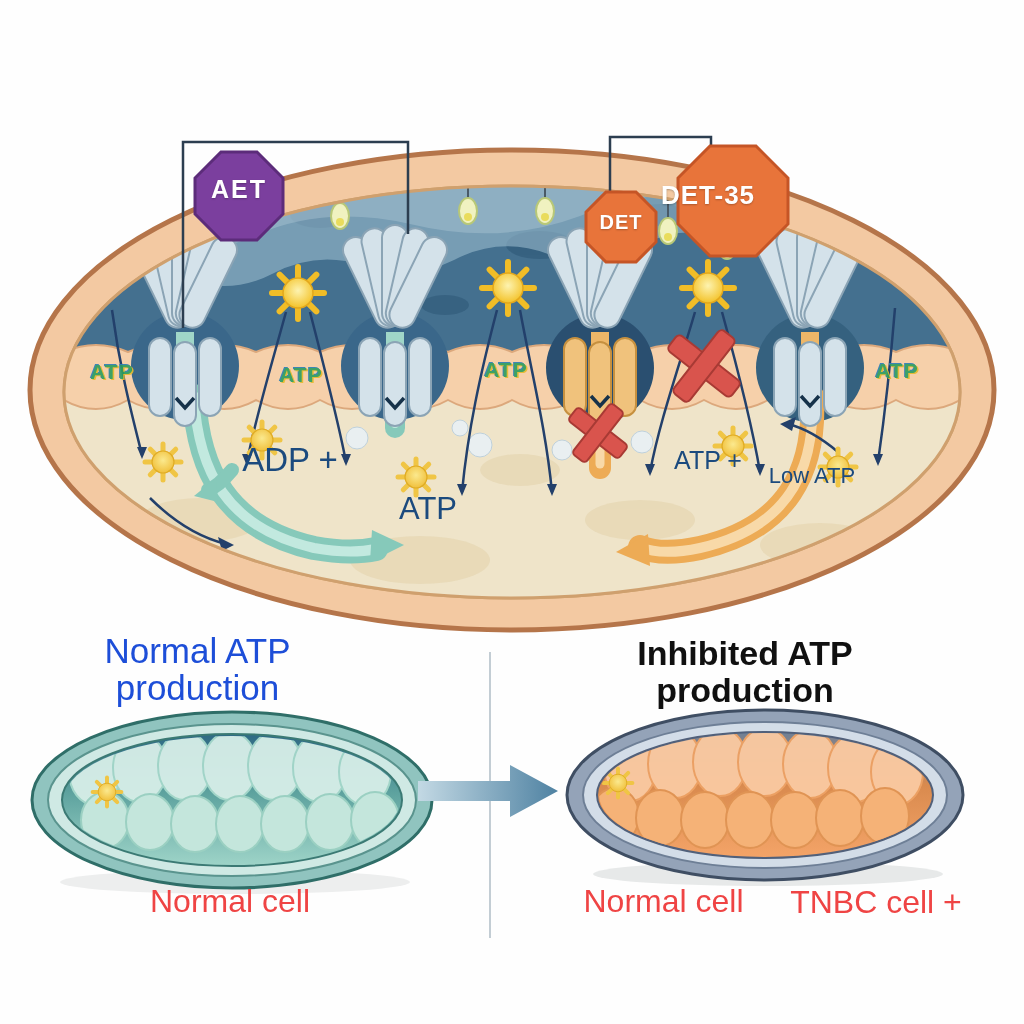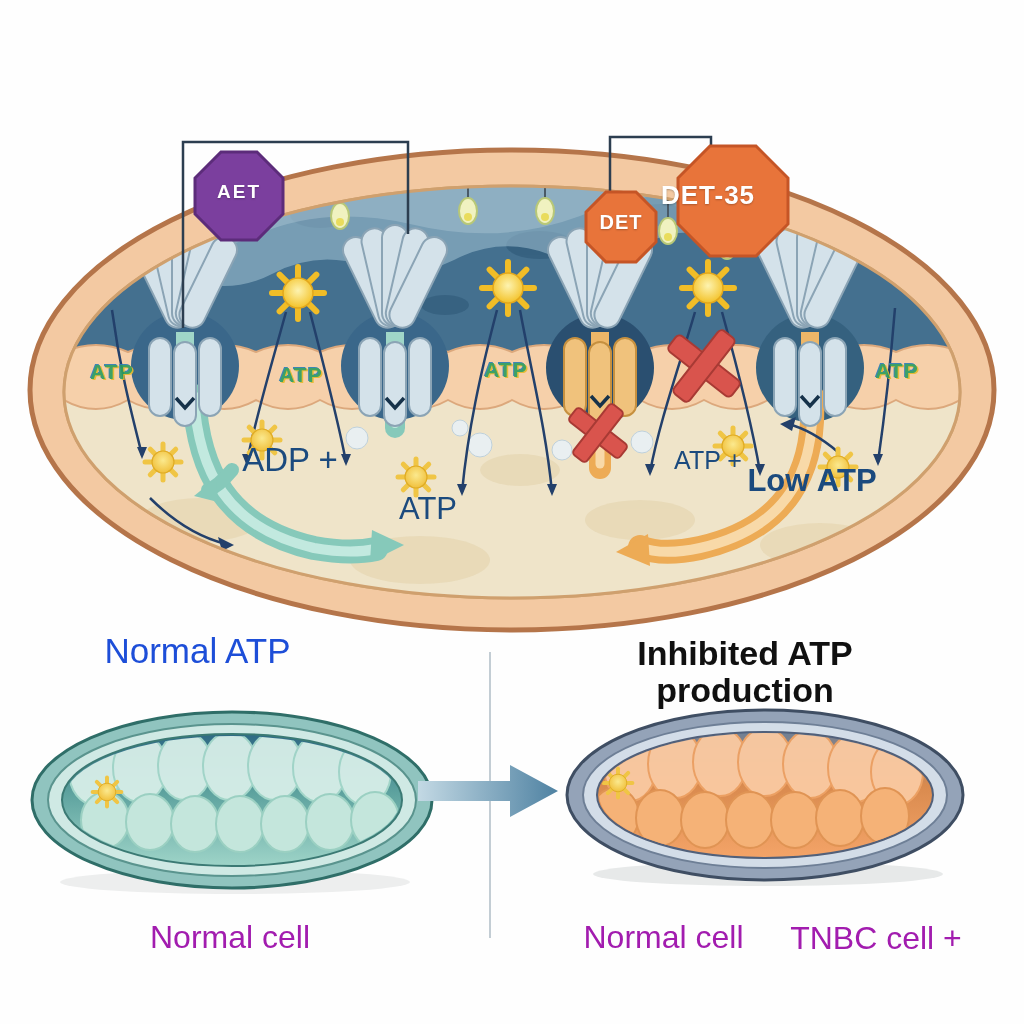--- a/index.html
+++ b/index.html
@@ -2,41 +2,41 @@
 <html><head>
 <meta charset="utf-8">
 <style>
   html,body{margin:0;padding:0;background:#ffffff;}
   .page{position:relative;width:1024px;height:1024px;background:#fefefe;overflow:hidden;
         font-family:"Liberation Sans",sans-serif;}
   .art{position:absolute;left:0;top:0;width:1024px;height:1024px;}
   .lbl{position:absolute;text-align:center;line-height:1.08;user-select:none;}
   
   .tag{color:#ffffff;font-weight:bold;text-shadow:0 1px 2px rgba(0,0,0,.25);}
-  #lbl-aet{left:187px;top:182px;width:104px;font-size:19px;letter-spacing:2px;}
+  #lbl-aet{left:187px;top:176px;width:104px;font-size:25px;letter-spacing:2px;}
   #lbl-det{left:581px;top:212px;width:80px;font-size:20px;letter-spacing:1px;}
   #lbl-det35{left:646px;top:181px;width:124px;font-size:26px;letter-spacing:1px;}
   
   .mol{color:#1b4a7e;}
   #lbl-adp{left:205px;top:442px;width:170px;font-size:33px;text-align:center;}
   #lbl-atp{left:366px;top:492px;width:124px;font-size:31px;}
   #lbl-atpplus{left:646px;top:447px;width:124px;font-size:25px;}
-  #lbl-lowatp{left:712px;top:464px;width:200px;font-size:31px;font-weight:bold;}
+  #lbl-lowatp{left:712px;top:464px;width:200px;font-size:22px;}
   
   .badge{width:76px;font-size:21px;font-weight:bold;letter-spacing:1px;opacity:.92;
          color:#2f9e5f;text-shadow:1.5px 1px 0 #e5bb2e,-1px -1px 0 #2e7fb5;}
   #badge1{left:74px;top:361px;}
   #badge2{left:263px;top:364px;}
   #badge3{left:468px;top:359px;}
   #badge4{left:859px;top:360px;}
   
   #title-left{left:40px;top:632px;width:315px;font-size:35px;color:#1d4ed8;line-height:37px;}
   #title-right{left:545px;top:635px;width:400px;font-size:34px;font-weight:bold;color:#101010;}
   
-  .cellcap{color:#a21caf;font-size:32px;margin-top:36px;}
+  .cellcap{color:#ef4444;font-size:32px;}
   #cap-left{left:80px;top:884px;width:300px;}
   #cap-right-normal{left:566px;top:884px;width:195px;}
   #cap-right-tnbc{left:756px;top:884px;width:240px;line-height:36px;}
 </style>
 </head>
 <body>
 
 <div class="page">
 
 <svg class="art" viewBox="0 0 1024 1024">
@@ -362,20 +362,21 @@
 <div class="lbl mol" id="lbl-atpplus">ATP +</div>
 <div class="lbl mol" id="lbl-lowatp">Low ATP</div>
 
 <div class="lbl badge" id="badge1">ATP</div>
 <div class="lbl badge" id="badge2">ATP</div>
 <div class="lbl badge" id="badge3">ATP</div>
 <div class="lbl badge" id="badge4">ATP</div>
 
 <div class="lbl" id="title-left">
   <div>Normal ATP</div>
+  <div>production</div>
 </div>
 <div class="lbl" id="title-right">Inhibited ATP production</div>
 
 <div class="lbl cellcap" id="cap-left">Normal cell</div>
 <div class="lbl cellcap" id="cap-right-normal">Normal cell</div>
 <div class="lbl cellcap" id="cap-right-tnbc">
   <div>TNBC cell +</div>
 </div>
 
 </div>

